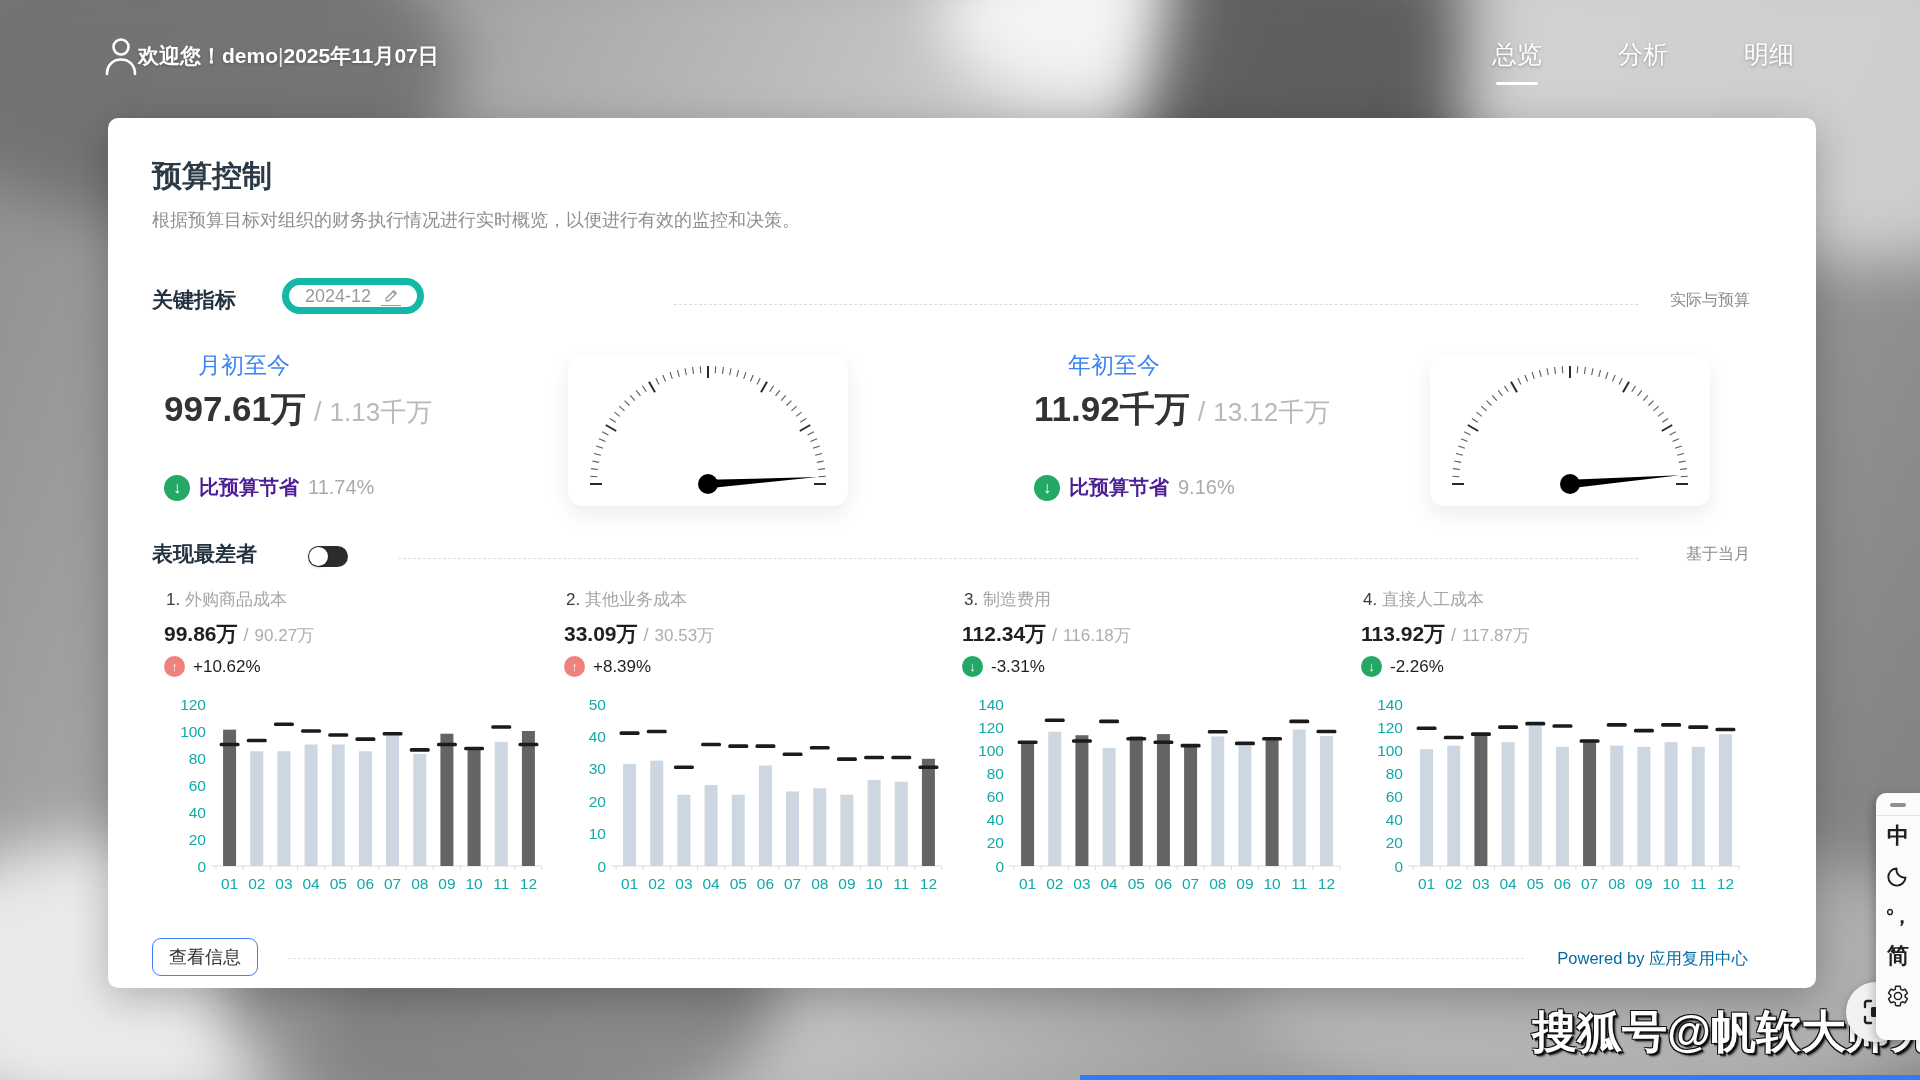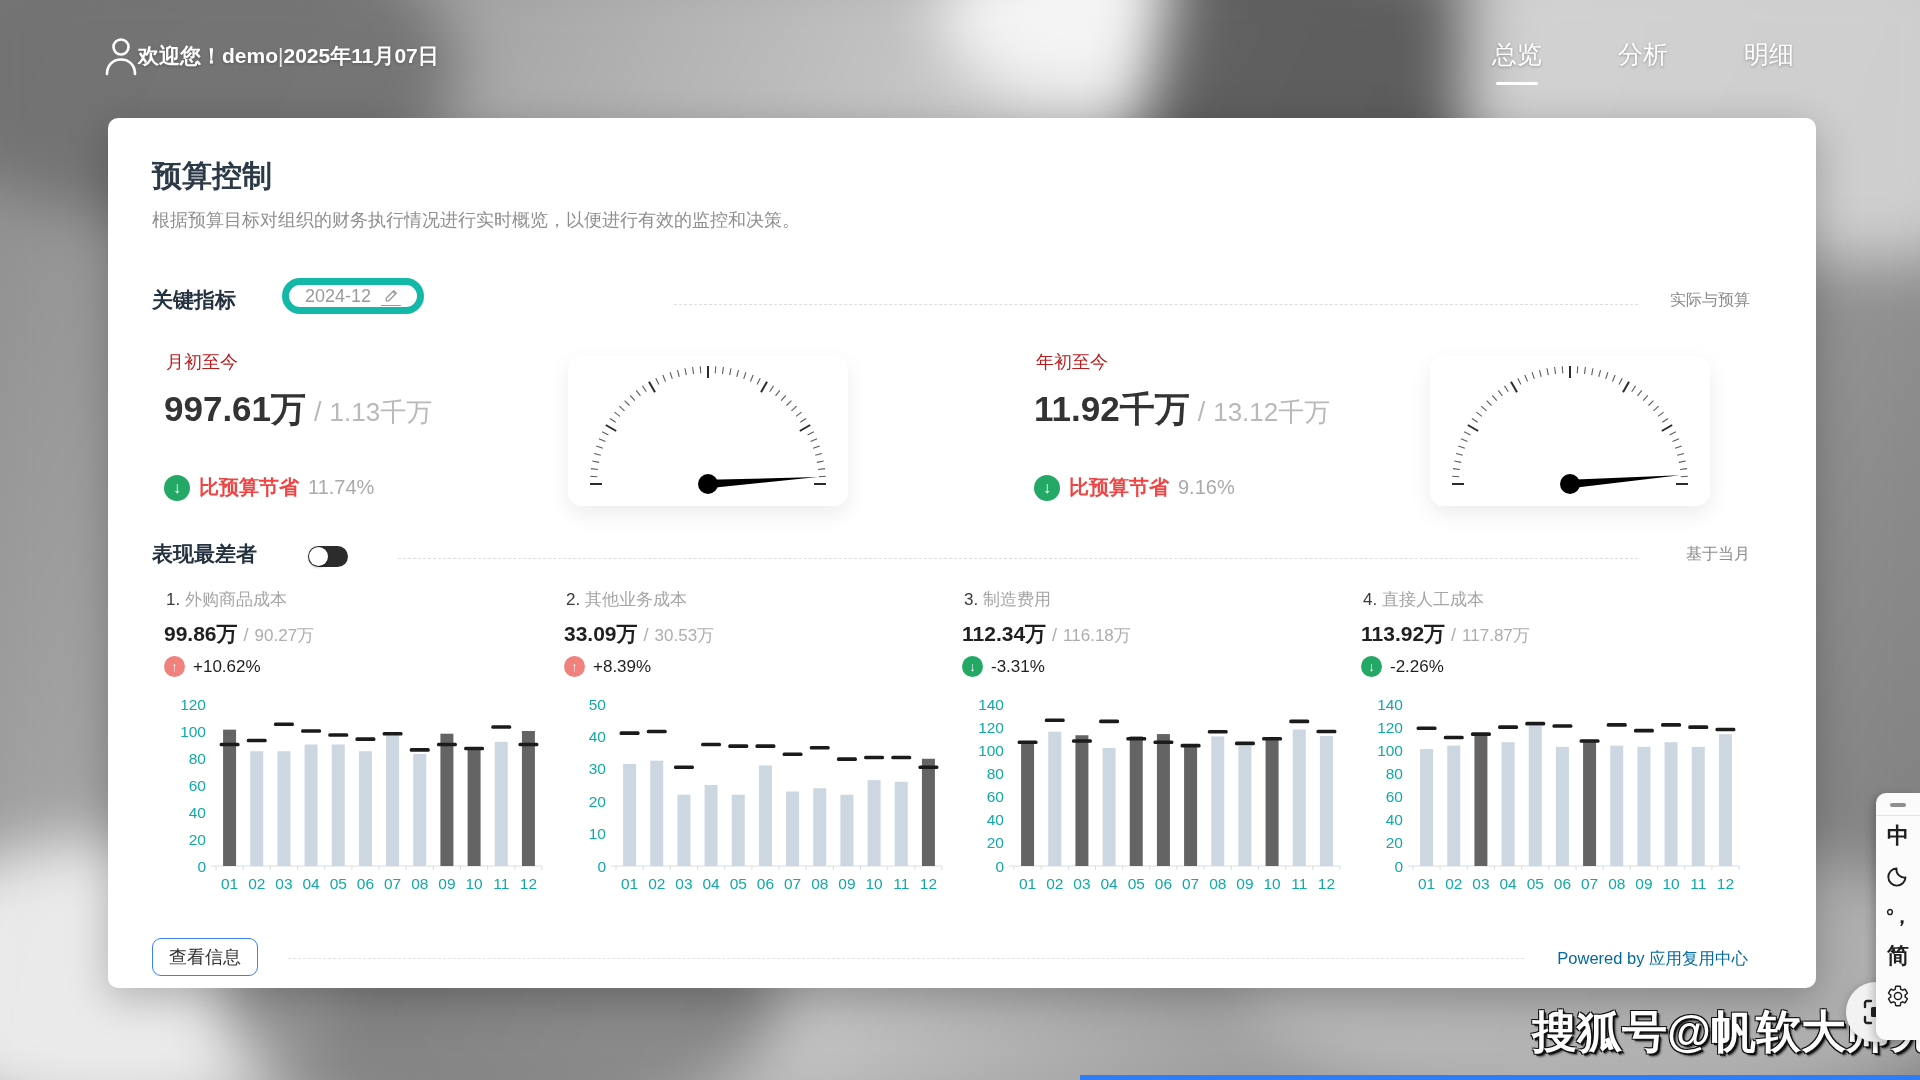--- a/index.html
+++ b/index.html
@@ -41,31 +41,31 @@
   .row-key { position:absolute; left:44px; top:168px; }
   .period-pill { position:absolute; left:174px; top:160px; height:36px; padding:0 16px; border:7px solid #14b8a6;
     border-radius:18px; display:flex; align-items:center; gap:10px; cursor:pointer; background:#fff; }
   .period-val { font-size:18px; color:#9a9a9a; }
   .pencil-wrap { display:flex; flex-direction:column; align-items:center; }
   .pencil-ul { width:20px; height:0; border-bottom:1.6px solid #9a9a9a; margin-top:1px; }
   .dash-key { position:absolute; left:566px; right:178px; top:186px; border-top:1px dashed #ddd; }
   .right-lbl { position:absolute; right:66px; font-size:16px; color:#8a8a8a; }
   .rl-key { top:172px; }
 
-  .stat-label { position:absolute; font-size:18px; color:#b91c1c; }
+  .stat-label { position:absolute; font-size:23px; color:#3b82f6;margin-left:32px; }
   .stat-nums { position:absolute; display:flex; align-items:baseline; gap:8px; white-space:nowrap; }
   .stat-actual { font-size:35px; font-weight:bold; color:#333; }
   .stat-sep { font-size:27px; color:#b9b9b9; }
   .stat-budget { font-size:26px; color:#b9b9b9; }
   .stat-badge { position:absolute; display:flex; align-items:center; gap:9px; }
   .badge-circle { width:26px; height:26px; border-radius:50%; color:#fff; font-size:16px; font-weight:bold;
     display:flex; align-items:center; justify-content:center; }
   .dir-down { background:#23a865; }
   .dir-up { background:#ef827d; }
-  .badge-lbl { font-size:20px; font-weight:bold; color:#ef4444; }
+  .badge-lbl { font-size:20px; font-weight:bold; color:#4c1d95; }
   .badge-val { font-size:20px; color:#aaa; }
 
   .gauge { position:absolute; width:280px; height:150px; background:#fff; border-radius:14px;
     box-shadow:0 8px 22px rgba(0,0,0,.08); }
   .g1 { left:460px; top:238px; }
   .g2 { left:1322px; top:238px; }
 
   .row-worst { position:absolute; left:44px; top:422px; }
   .toggle { position:absolute; left:200px; top:428px; width:40px; height:21px; background:#2c2c2c;
     border-radius:11px; cursor:pointer; }

